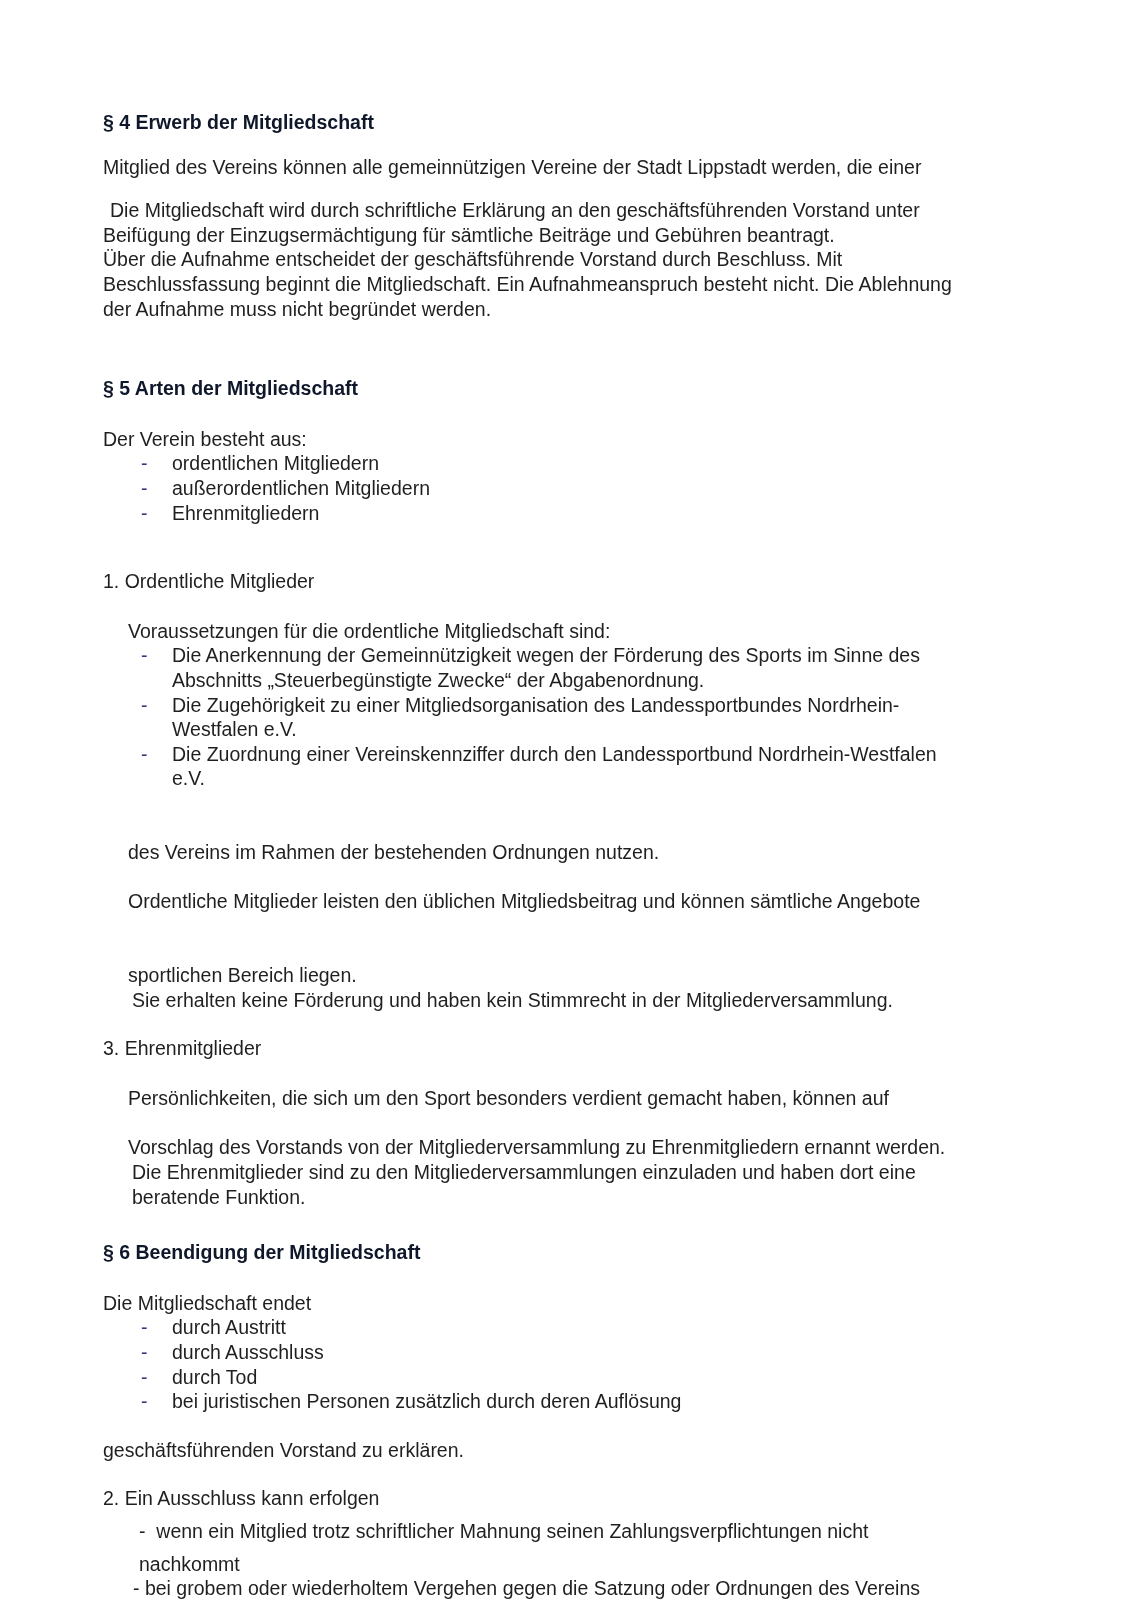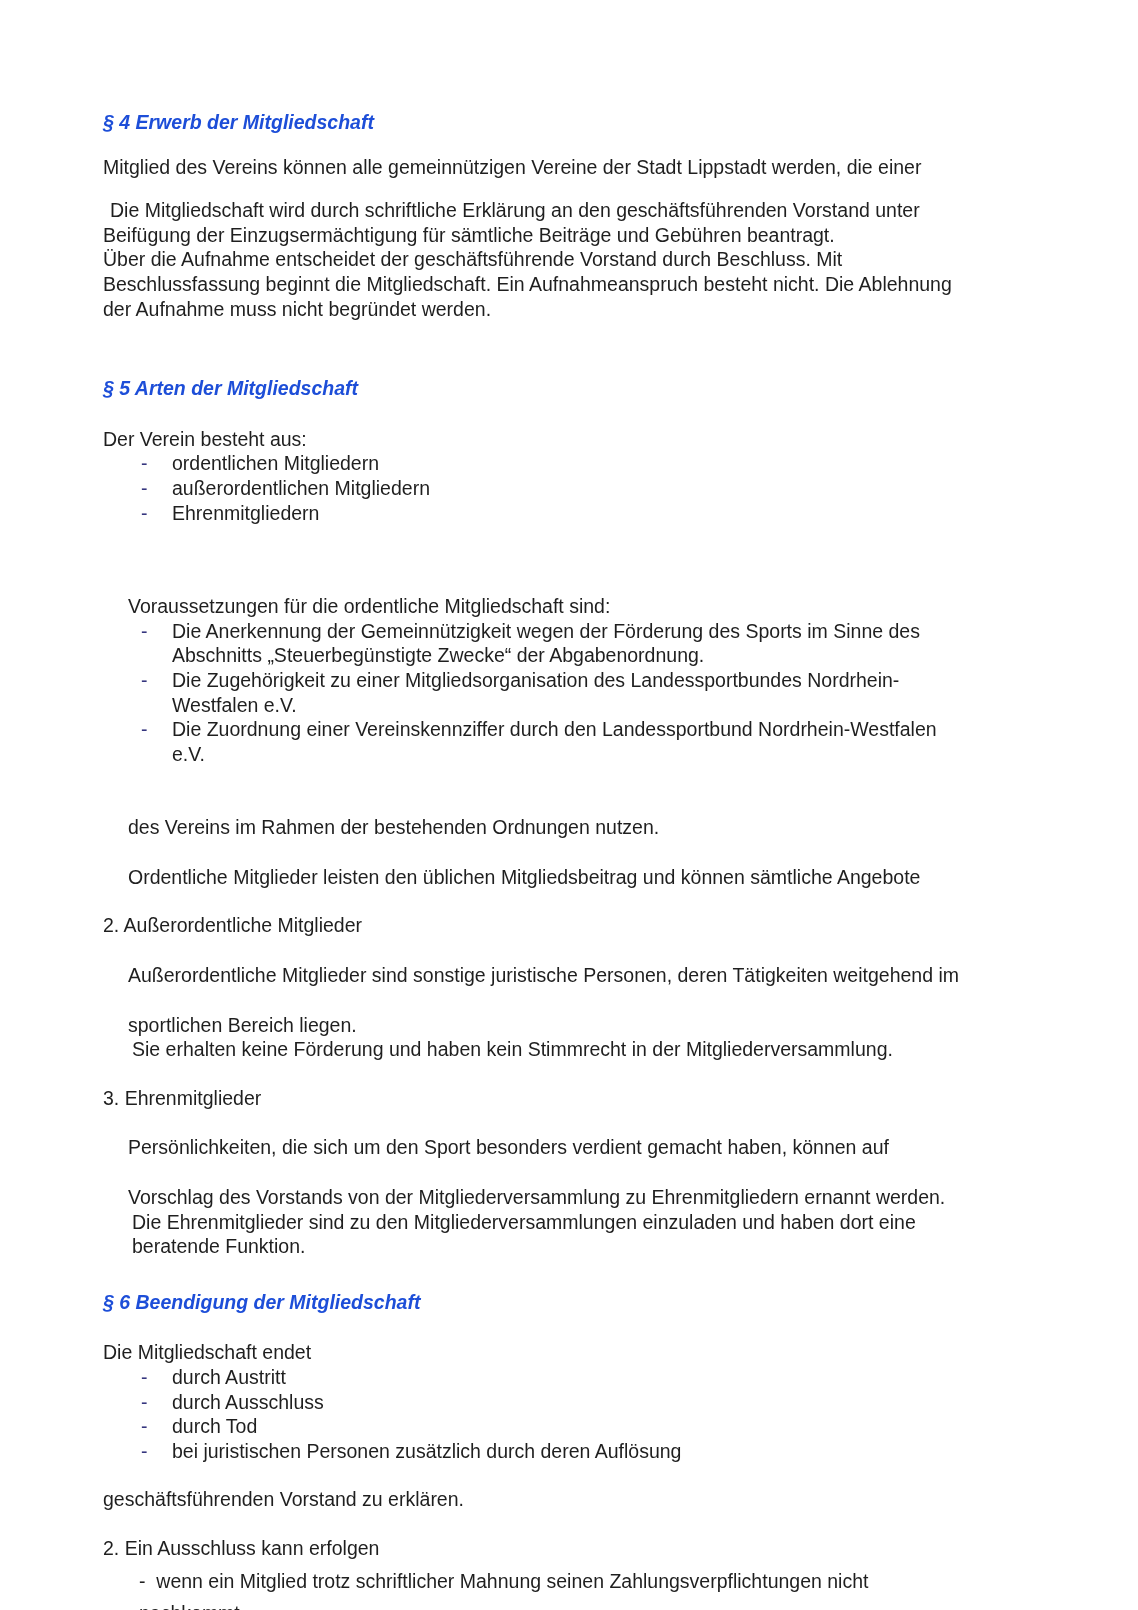--- a/index.html
+++ b/index.html
@@ -14,21 +14,21 @@
   .doc{
     position:absolute;
     left:103px;
     top:110px;
     width:1000px;
     font-size:19.5px;
     line-height:24.6px;
     color:#1f1f1f;
   }
   .line{white-space:pre;}
-  .h{font-weight:bold;color:#1d4ed8;font-style:italic;}
+  .h{font-weight:bold;color:#0f172a;}
   .p0i{padding-left:7px;margin-top:19px;}
   .p1{padding-left:25px;margin-top:25px;}
   .p1b{padding-left:29px;}
   .bc{padding-left:69px;}
   .p2{padding-left:36px;margin-top:8px;}
   .p2b{padding-left:30px;}
   .bullet{display:flex;}
   .dash{flex:none;width:31px;margin-left:38px;}
   .btext{flex:1 1 auto;white-space:pre;}
   .gap{width:100%;}
@@ -53,33 +53,32 @@
       <div class="line p0">Beschlussfassung beginnt die Mitgliedschaft. Ein Aufnahmeanspruch besteht nicht. Die Ablehnung</div>
       <div class="line p0">der Aufnahme muss nicht begründet werden.</div>
       <div class="gap gap-xxl"></div>
       <div class="line h">§ 5 Arten der Mitgliedschaft</div>
       <div class="gap gap-md"></div>
       <div class="line p0">Der Verein besteht aus:</div>
       <div class="line bullet"><span class="dash" style="color: rgb(53, 53, 126);">-</span><span class="btext">ordentlichen Mitgliedern</span></div>
       <div class="line bullet"><span class="dash" style="color: rgb(53, 53, 126);">-</span><span class="btext">außerordentlichen Mitgliedern</span></div>
       <div class="line bullet"><span class="dash" style="color: rgb(53, 53, 126);">-</span><span class="btext">Ehrenmitgliedern</span></div>
       <div class="gap gap-xl"></div>
+      <div class="line p0">1. Ordentliche Mitglieder</div>
       <div class="line p1">Voraussetzungen für die ordentliche Mitgliedschaft sind:</div>
       <div class="line bullet"><span class="dash" style="color: rgb(53, 53, 126);">-</span><span class="btext">Die Anerkennung der Gemeinnützigkeit wegen der Förderung des Sports im Sinne des</span></div>
       <div class="line bc">Abschnitts „Steuerbegünstigte Zwecke“ der Abgabenordnung.</div>
       <div class="line bullet"><span class="dash" style="color: rgb(53, 53, 126);">-</span><span class="btext">Die Zugehörigkeit zu einer Mitgliedsorganisation des Landessportbundes Nordrhein-</span></div>
       <div class="line bc">Westfalen e.V.</div>
       <div class="line bullet"><span class="dash" style="color: rgb(53, 53, 126);">-</span><span class="btext">Die Zuordnung einer Vereinskennziffer durch den Landessportbund Nordrhein-Westfalen</span></div>
       <div class="line bc">e.V.</div>
       <div class="gap gap-m"></div>
       <div class="line p1">des Vereins im Rahmen der bestehenden Ordnungen nutzen.</div>
       <div class="line p1">Ordentliche Mitglieder leisten den üblichen Mitgliedsbeitrag und können sämtliche Angebote</div>
       <div class="gap gap-m"></div>
-      <div class="line p0">2. Außerordentliche Mitglieder</div>
-      <div class="line p1">Außerordentliche Mitglieder sind sonstige juristische Personen, deren Tätigkeiten weitgehend im</div>
       <div class="line p1">sportlichen Bereich liegen.</div>
       <div class="line p1b">Sie erhalten keine Förderung und haben kein Stimmrecht in der Mitgliederversammlung.</div>
       <div class="gap gap-m"></div>
       <div class="line p0">3. Ehrenmitglieder</div>
       <div class="line p1">Persönlichkeiten, die sich um den Sport besonders verdient gemacht haben, können auf</div>
       <div class="line p1">Vorschlag des Vorstands von der Mitgliederversammlung zu Ehrenmitgliedern ernannt werden.</div>
       <div class="line p1b">Die Ehrenmitglieder sind zu den Mitgliederversammlungen einzuladen und haben dort eine</div>
       <div class="line p1b">beratende Funktion.</div>
       <div class="gap gap-lg"></div>
       <div class="line h">§ 6 Beendigung der Mitgliedschaft</div>

